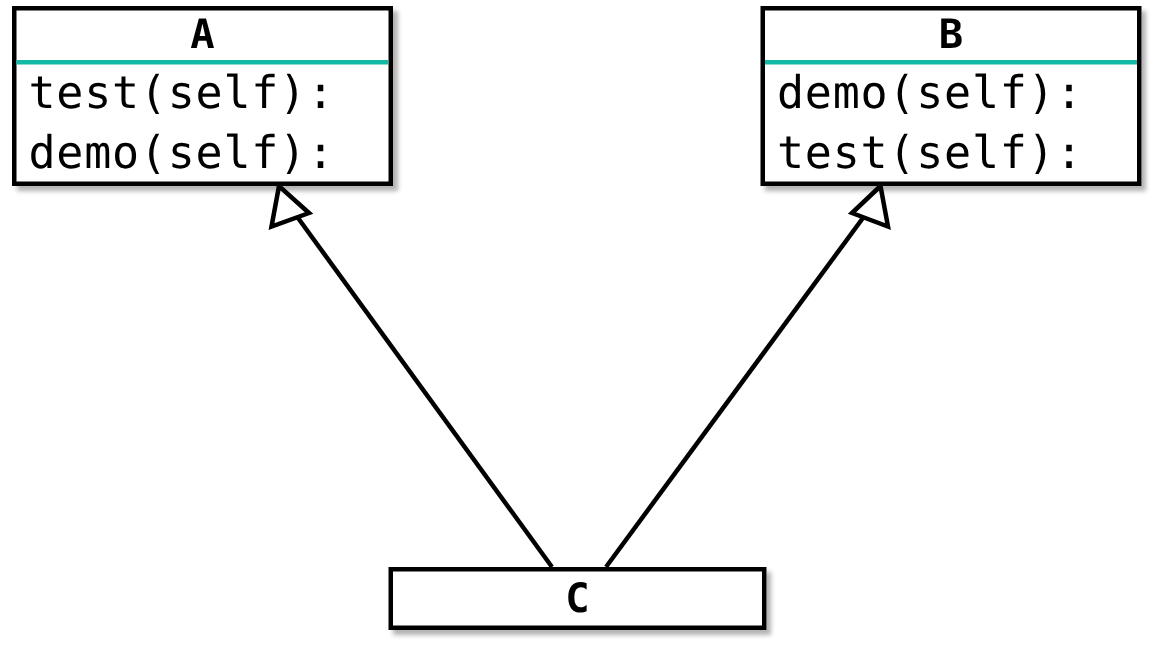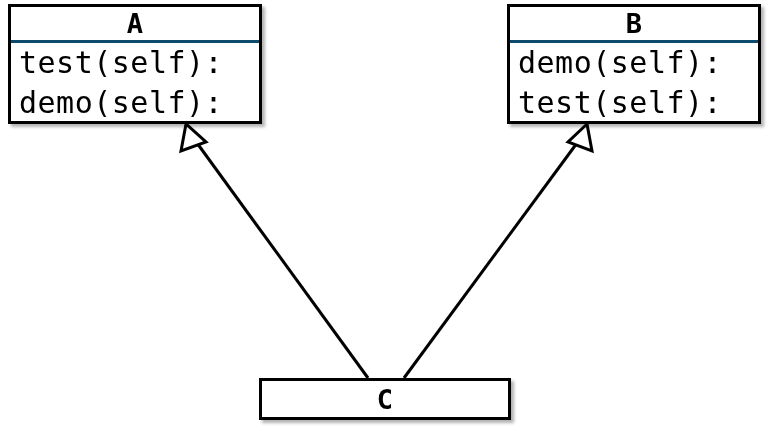--- a/index.html
+++ b/index.html
@@ -41,21 +41,21 @@
     font-weight: bold;
     font-family: "DejaVu Sans Mono", monospace;
     color: #000000;
     line-height: 1;
     display: flex;
     align-items: center;
     justify-content: center;
   }
   .class-members {
     box-sizing: border-box;
-    border-top: 3px solid #0c4a6e;
+    border-top: 3px solid #14b8a6;
     padding: 0px 6px 0px 8px;
     color: #000000;
   }
   .member-line {
     font-family: "DejaVu Sans Mono", monospace;
     white-space: pre;
     color: #000000;
   }
 
   

